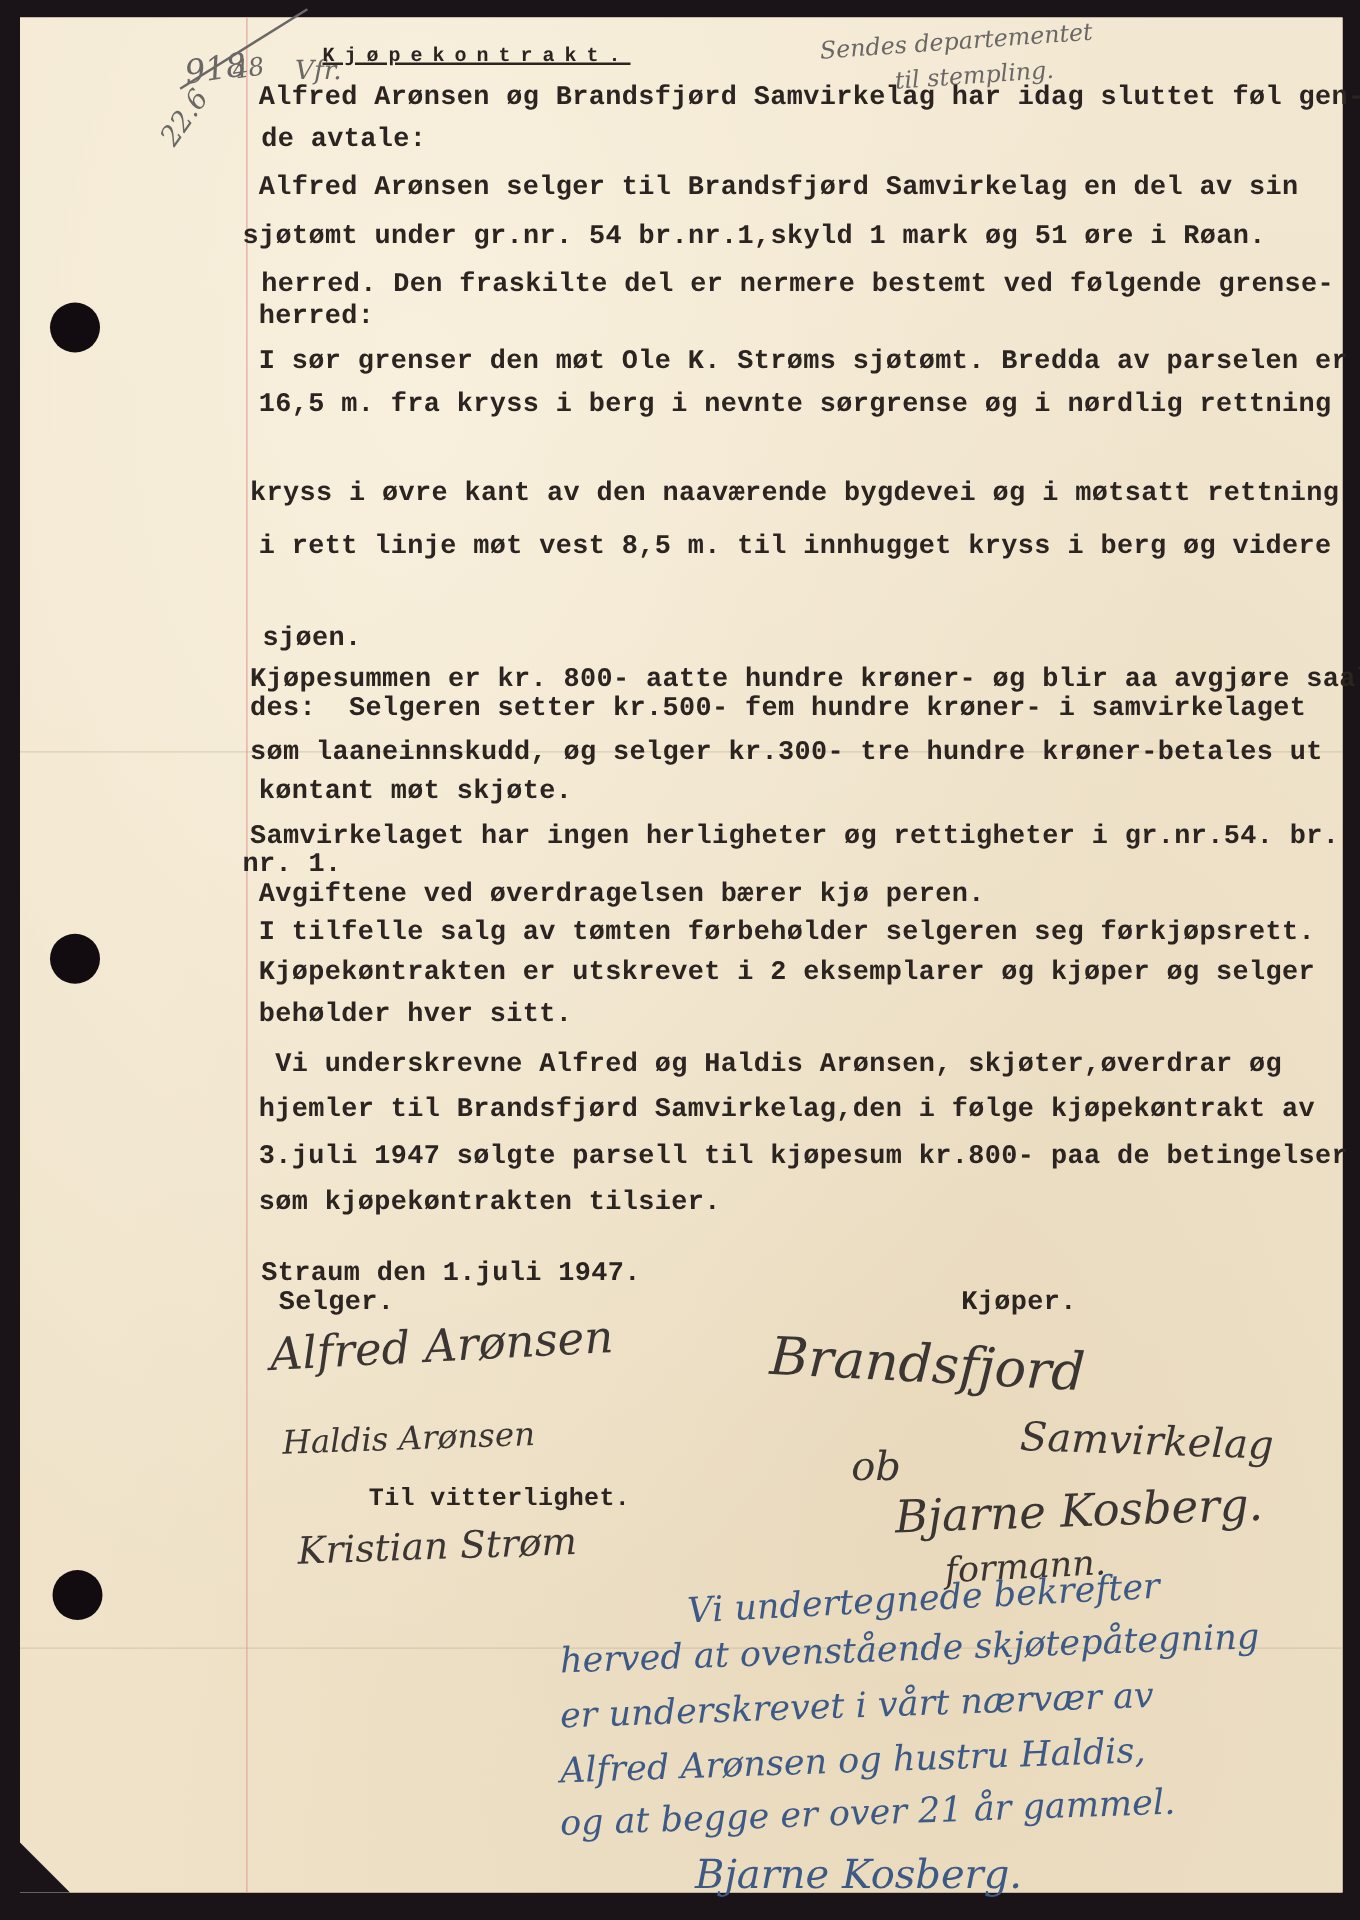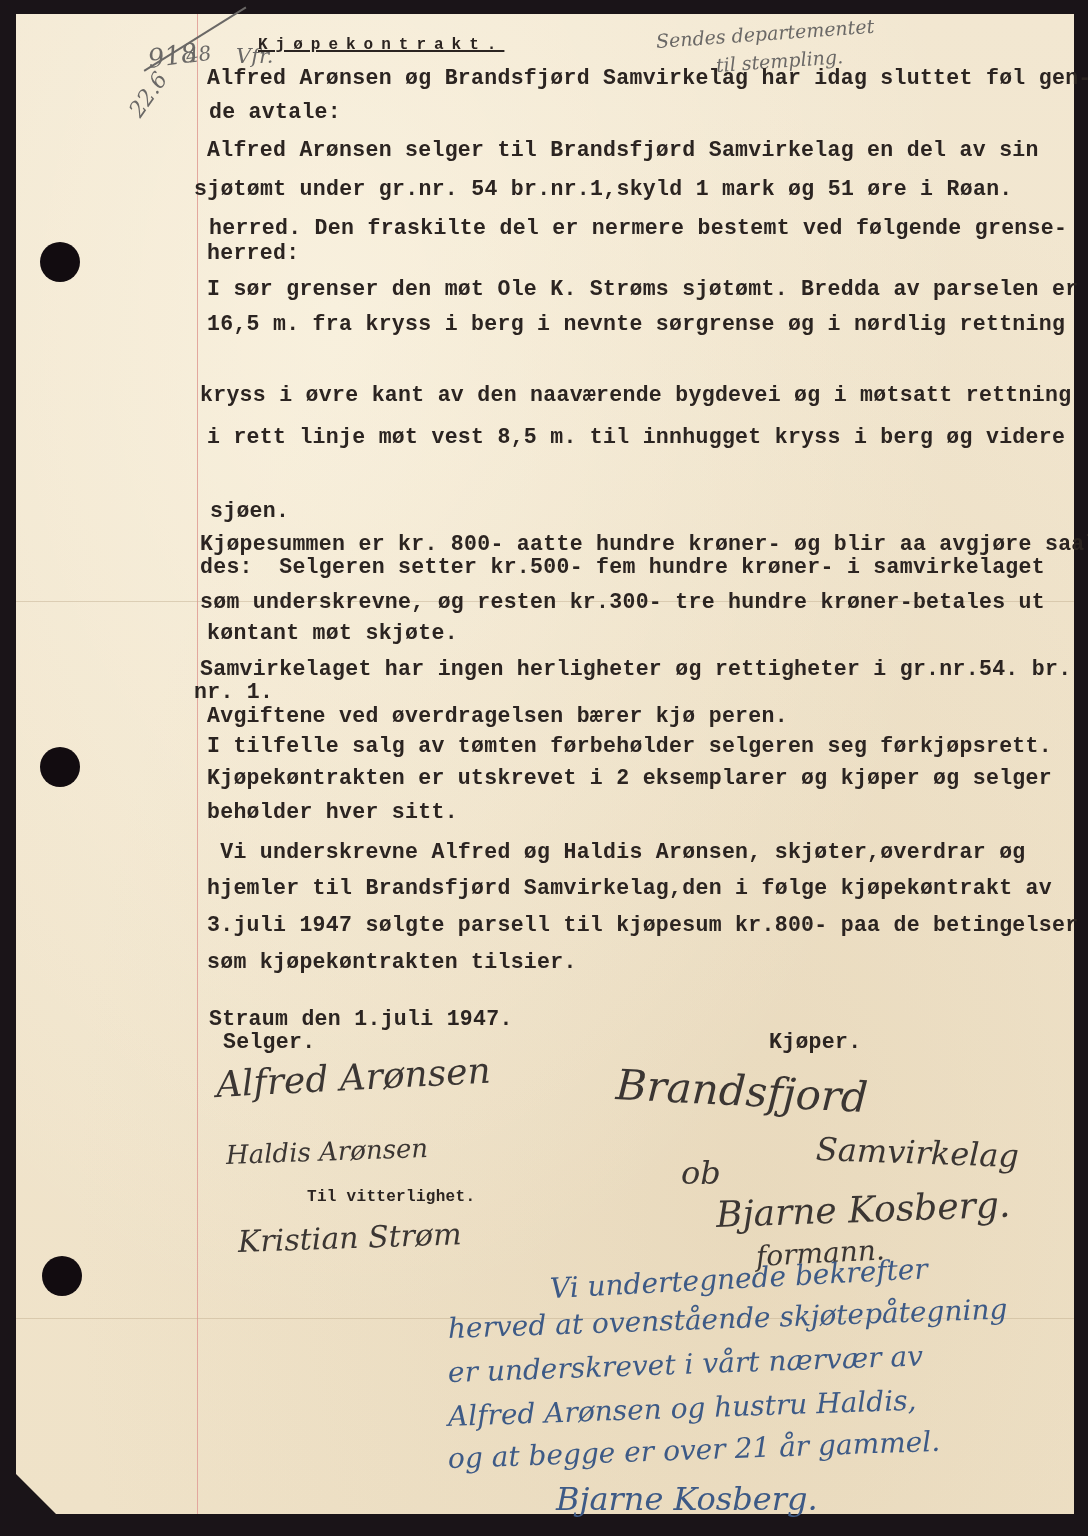--- a/index.html
+++ b/index.html
@@ -71,21 +71,21 @@
   <div class="tline" style="left:178px;top:163px">sjøtømt under gr.nr. 54 br.nr.1,skyld 1 mark øg 51 øre i Røan.</div>
   <div class="tline" style="left:193px;top:202px">herred. Den fraskilte del er nermere bestemt ved følgende grense-</div>
   <div class="tline" style="left:191px;top:227px">herred:</div>
   <div class="tline" style="left:191px;top:263px">I sør grenser den møt Ole K. Strøms sjøtømt. Bredda av parselen er</div>
   <div class="tline" style="left:191px;top:298px">16,5 m. fra kryss i berg i nevnte sørgrense øg i nørdlig rettning</div>
   <div class="tline" style="left:184px;top:369px">kryss i øvre kant av den naaværende bygdevei øg i møtsatt rettning</div>
   <div class="tline" style="left:191px;top:411px">i rett linje møt vest 8,5 m. til innhugget kryss i berg øg videre</div>
   <div class="tline" style="left:194px;top:485px">sjøen.</div>
   <div class="tline" style="left:184px;top:518px">Kjøpesummen er kr. 800- aatte hundre krøner- øg blir aa avgjøre saale</div>
   <div class="tline" style="left:184px;top:541px">des:  Selgeren setter kr.500- fem hundre krøner- i samvirkelaget</div>
-  <div class="tline" style="left:184px;top:576px">søm underskrevne, øg resten kr.300- tre hundre krøner-betales ut</div>
+  <div class="tline" style="left:184px;top:576px">søm laaneinnskudd, øg selger kr.300- tre hundre krøner-betales ut</div>
   <div class="tline" style="left:191px;top:607px">køntant møt skjøte.</div>
   <div class="tline" style="left:184px;top:643px">Samvirkelaget har ingen herligheter øg rettigheter i gr.nr.54. br.</div>
   <div class="tline" style="left:178px;top:666px">nr. 1.</div>
   <div class="tline" style="left:191px;top:690px">Avgiftene ved øverdragelsen bærer kjø peren.</div>
   <div class="tline" style="left:191px;top:720px">I tilfelle salg av tømten førbehølder selgeren seg førkjøpsrett.</div>
   <div class="tline" style="left:191px;top:752px">Kjøpekøntrakten er utskrevet i 2 eksemplarer øg kjøper øg selger</div>
   <div class="tline" style="left:191px;top:786px">behølder hver sitt.</div>
   <div class="tline" style="left:191px;top:826px"> Vi underskrevne Alfred øg Haldis Arønsen, skjøter,øverdrar øg</div>
   <div class="tline" style="left:191px;top:862px">hjemler til Brandsfjørd Samvirkelag,den i følge kjøpekøntrakt av</div>
   <div class="tline" style="left:191px;top:899px">3.juli 1947 sølgte parsell til kjøpesum kr.800- paa de betingelser</div>
@@ -96,21 +96,21 @@
   <div class="tline" style="left:753px;top:1016px">Kjøper.</div>
 
   <div class="hw" style="left:200px;top:1050px;font-size:36px;transform:rotate(-3deg)">Alfred Arønsen</div>
   <div class="hw" style="left:210px;top:1126px;font-size:26px;transform:rotate(-2deg)">Haldis Arønsen</div>
   <div class="hw" style="left:600px;top:1046px;font-size:42px;transform:rotate(3deg)">Brandsfjord</div>
   <div class="hw" style="left:800px;top:1116px;font-size:32px;transform:rotate(2deg)">Samvirkelag</div>
   <div class="hw" style="left:665px;top:1140px;font-size:32px">ob</div>
   <div class="hw" style="left:700px;top:1180px;font-size:36px;transform:rotate(-2deg)">Bjarne Kosberg.</div>
   <div class="hw" style="left:740px;top:1226px;font-size:28px;transform:rotate(-3deg)">formann.</div>
 
-  <div class="tline" style="left:291px;top:1174px;font-size:16px">Til vitterlighet.</div>
+  <div class="tline" style="left:279px;top:1174px;font-size:20px">Til vitterlighet.</div>
   <div class="hw" style="left:222px;top:1210px;font-size:30px;transform:rotate(-2deg)">Kristian Strøm</div>
 
   <div class="hw blue" style="left:534px;top:1258px;font-size:28px;transform:rotate(-3deg)">Vi undertegnede bekrefter</div>
   <div class="hw blue" style="left:432px;top:1298px;font-size:28px;transform:rotate(-2deg)">herved at ovenstående skjøtepåtegning</div>
   <div class="hw blue" style="left:432px;top:1342px;font-size:28px;transform:rotate(-2deg)">er underskrevet i vårt nærvær av</div>
   <div class="hw blue" style="left:432px;top:1386px;font-size:28px;transform:rotate(-2deg)">Alfred Arønsen og hustru Haldis,</div>
   <div class="hw blue" style="left:432px;top:1428px;font-size:28px;transform:rotate(-2deg)">og at begge er over 21 år gammel.</div>
   <div class="hw blue" style="left:540px;top:1466px;font-size:32px">Bjarne Kosberg.</div>
 </div>
 

